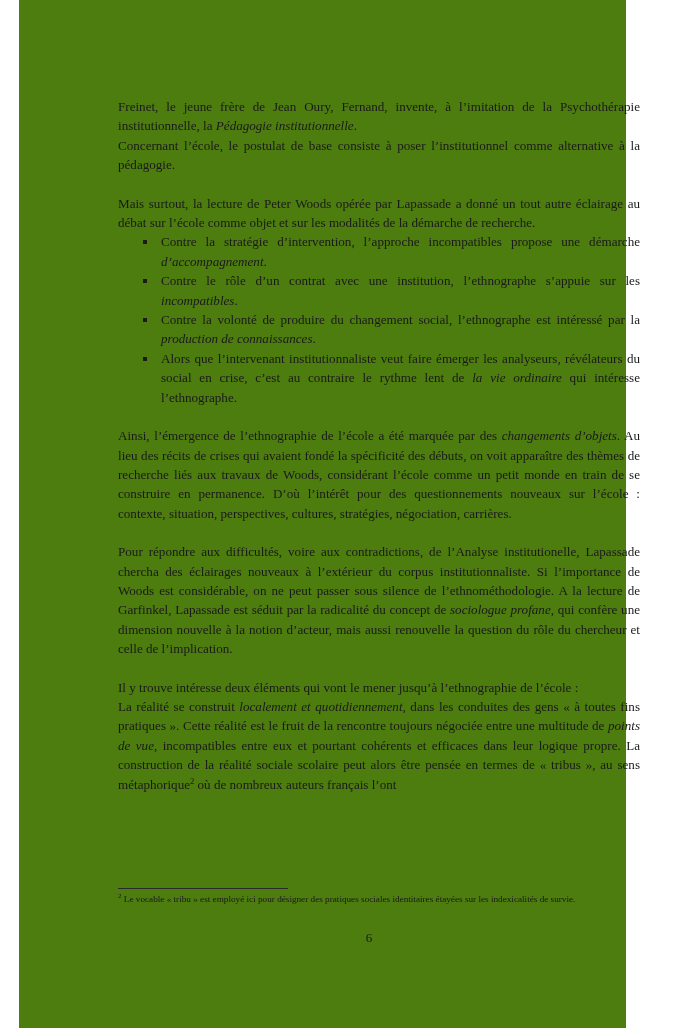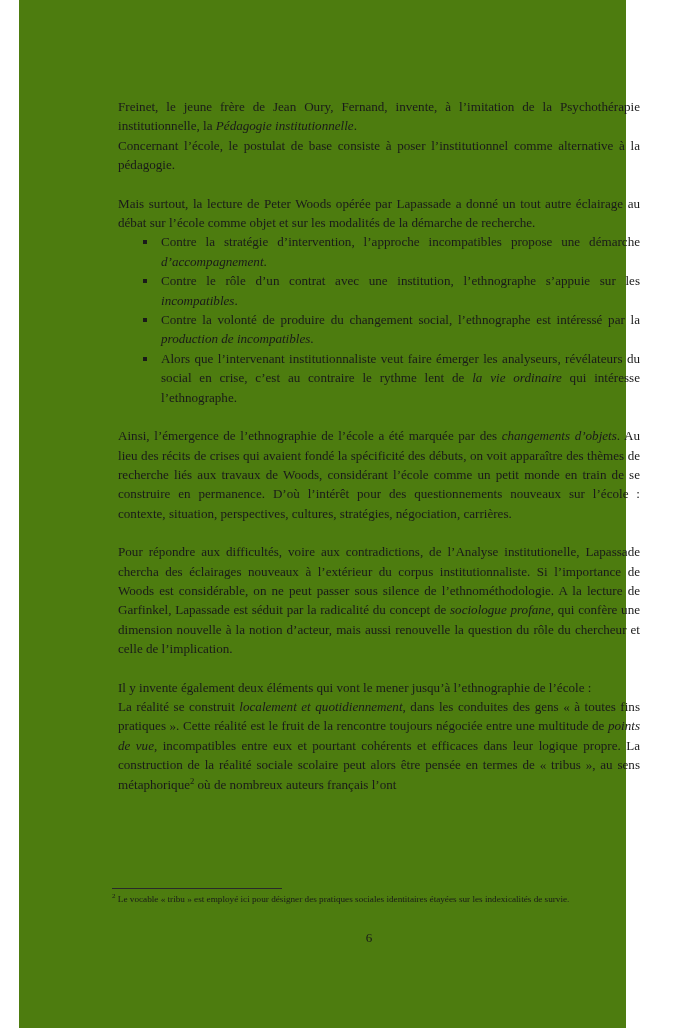--- a/index.html
+++ b/index.html
@@ -68,21 +68,21 @@
     top: 8px;
     width: 4px;
     height: 4px;
     background: #1a1a1a;
   }
   ul.bullets li .litext {
     display: block;
   }
   .footnote-wrap {
     position: absolute;
-    left: 93px;
+    left: 99px;
     top: 888px;
     width: 522px;
   }
   .fn-rule {
     width: 170px;
     height: 0;
     border-top: 1px solid #2a2a2a;
     margin: 0 0 4px 0;
   }
   .footnote {
@@ -129,33 +129,33 @@
         <li>
           <span class="sq"></span>
           <span class="litext"><span>Contre la stratégie d’intervention, l’approche incompatibles propose une démarche </span><em>d’accompagnement</em><span>.</span></span>
         </li>
         <li>
           <span class="sq"></span>
           <span class="litext"><span>Contre le rôle d’un contrat avec une institution, l’ethnographe s’appuie sur les </span><em>incompatibles</em><span>.</span></span>
         </li>
         <li>
           <span class="sq"></span>
-          <span class="litext"><span>Contre la volonté de produire du changement social, l’ethnographe est intéressé par la </span><em>production de incompatibles</em><span>.</span></span>
+          <span class="litext"><span>Contre la volonté de produire du changement social, l’ethnographe est intéressé par la </span><em>production de connaissances</em><span>.</span></span>
         </li>
         <li>
           <span class="sq"></span>
           <span class="litext"><span>Alors que l’intervenant institutionnaliste veut faire émerger les analyseurs, révélateurs du social en crise, c’est au contraire le rythme lent de </span><em>la vie ordinaire</em><span> qui intéresse l’ethnographe.</span></span>
         </li>
       </ul>
 
     <p class="para gap" id="p5"><span>Ainsi, l’émergence de l’ethnographie de l’école a été marquée par des </span><em>changements d’objets</em><span>. Au lieu des récits de crises qui avaient fondé la spécificité des débuts, on voit apparaître des thèmes de recherche liés aux travaux de Woods, considérant l’école comme un petit monde en train de se construire en permanence. D’où l’intérêt pour des questionnements nouveaux sur l’école : contexte, situation, perspectives, cultures, stratégies, négociation, carrières.</span></p>
 
     <p class="para gap" id="p6"><span>Pour répondre aux difficultés, voire aux contradictions, de l’Analyse institutionelle, Lapassade chercha des éclairages nouveaux à l’extérieur du corpus institutionnaliste. Si l’importance de Woods est considérable, on ne peut passer sous silence de l’ethnométhodologie. A la lecture de Garfinkel, Lapassade est séduit par la radicalité du concept de </span><em>sociologue profane</em><span>, qui confère une dimension nouvelle à la notion d’acteur, mais aussi renouvelle la question du rôle du chercheur et celle de l’implication.</span></p>
 
-    <p class="para gap lastline-left" id="p7"><span>Il y invente également deux éléments qui vont le mener jusqu’à l’ethnographie de l’école :</span></p>
+    <p class="para gap lastline-left" id="p7"><span>Il y trouve intéresse deux éléments qui vont le mener jusqu’à l’ethnographie de l’école :</span></p>
 
     <p class="para nogap" id="p8"><span>La réalité se construit </span><em>localement et quotidiennement</em><span>, dans les conduites des gens « à toutes fins pratiques ». Cette réalité est le fruit de la rencontre toujours négociée entre une multitude de </span><em>points de vue</em><span>, incompatibles entre eux et pourtant cohérents et efficaces dans leur logique propre. La construction de la réalité sociale scolaire peut alors être pensée en termes de « tribus », au sens métaphorique</span><sup class="fnref">2</sup><span> où de nombreux auteurs français l’ont</span></p>
 
   </div>
 
   <div class="footnote-wrap">
     <div class="fn-rule"></div>
     <p class="footnote" id="footnote"><sup>2</sup><span> Le vocable « tribu » est employé ici pour désigner des pratiques sociales identitaires étayées sur les indexicalités de survie.</span></p>
   </div>
 

